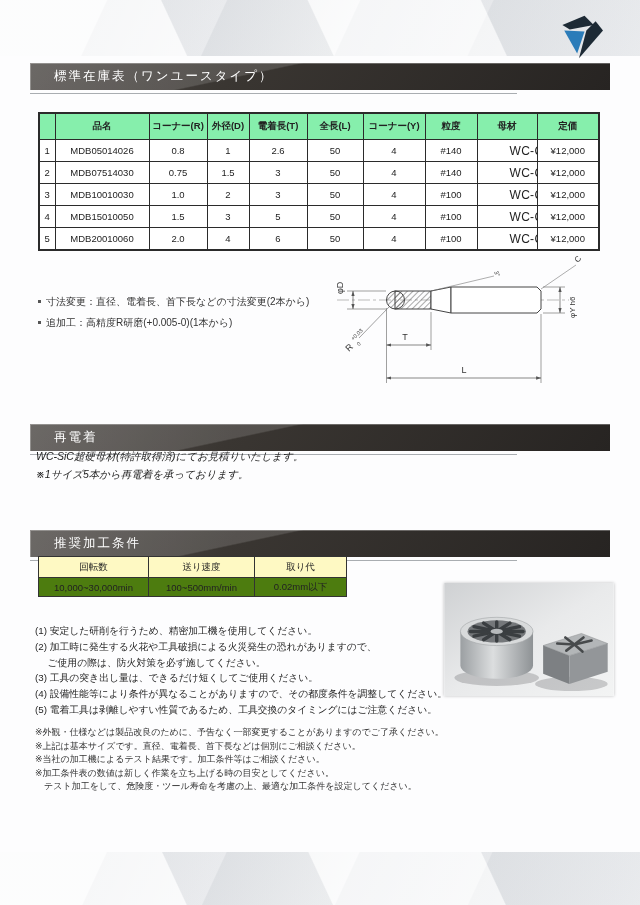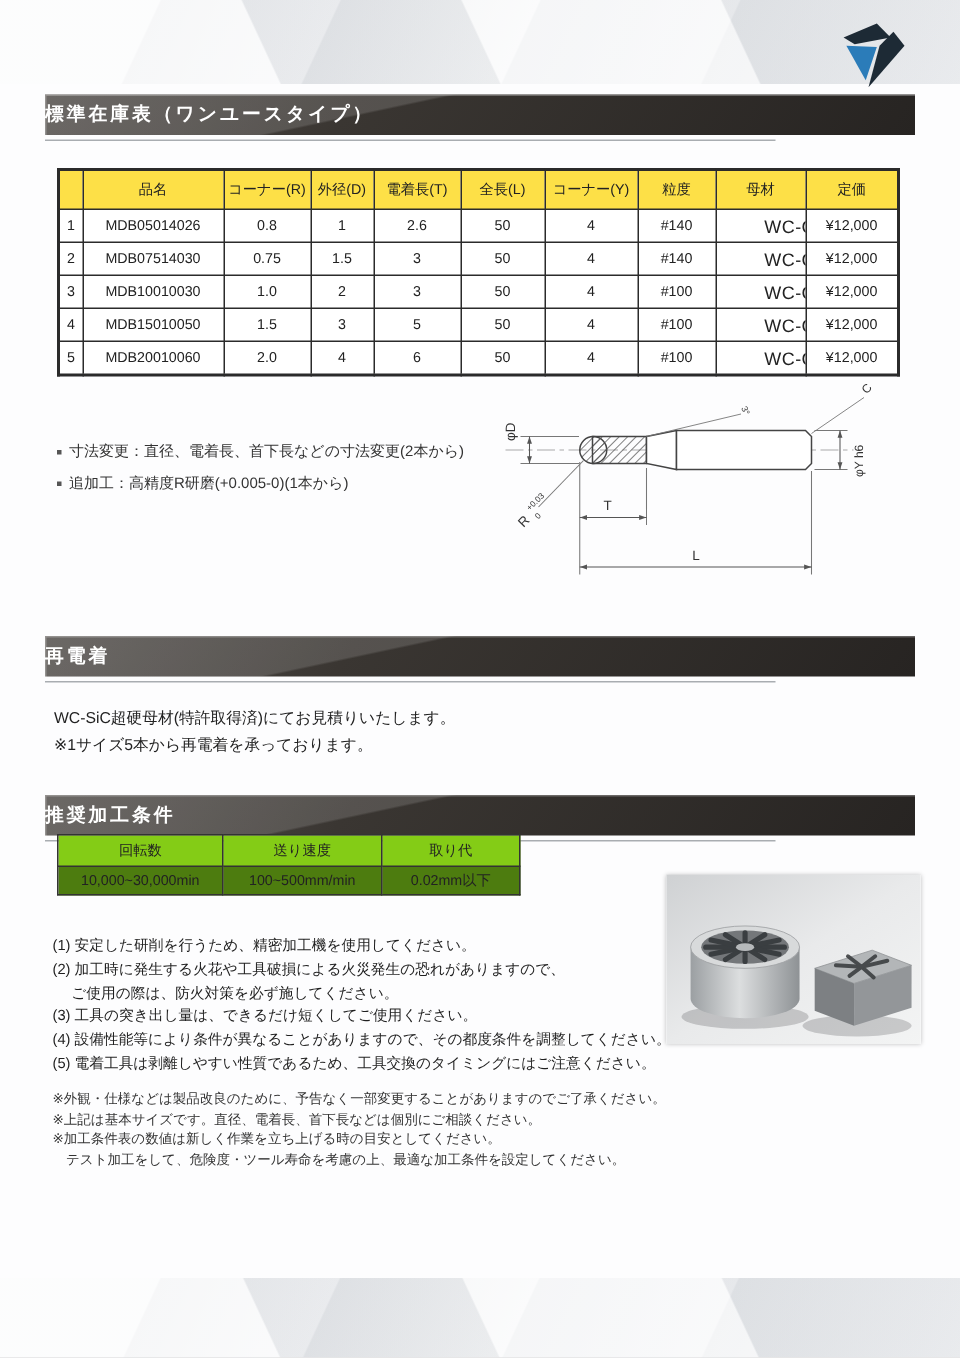--- a/index.html
+++ b/index.html
@@ -17,60 +17,59 @@
     background-color:#eff0f2;
     background-image:
       linear-gradient(65deg, rgba(255,255,255,.65) 0 28%, rgba(175,180,186,.14) 28.2% 50%, rgba(255,255,255,.55) 50.2% 76%, rgba(170,176,182,.16) 76.2% 100%),
       linear-gradient(115deg,#f7f8f9 0%,#f7f8f9 16%,#e7e9ec 16.2%,#f3f4f6 34%,#e6e8eb 34.2%,#f6f7f8 54%,#e9ebee 54.2%,#f2f3f5 74%,#e7e9ec 74.2%,#f5f6f8 100%);
   }
   
   .logo{position:absolute;left:552px;top:12px;width:54px;height:48px;}
   
   .bar{
     position:absolute;left:30px;width:580px;height:27px;box-sizing:border-box;
-    padding-left:0;line-height:27px;font-size:12.5px;letter-spacing:2px;color:#fff;
+    padding-left:24px;line-height:27px;font-size:12.5px;letter-spacing:2px;color:#fff;
     background-image:
       linear-gradient(168deg, rgba(255,255,255,.14) 0 38%, rgba(255,255,255,0) 39%),
       linear-gradient(125deg,#54504d 0%,#3a3632 35%,#272422 100%);
     box-shadow:inset 1px 1px 0 rgba(255,255,255,.28);
-    font-weight:bold;
   }
   .bar::after{
     content:"";position:absolute;left:0;bottom:-4px;width:84%;height:1px;background:#a9adb1;
   }
   .bar1{top:63px;} .bar2{top:408px;margin-top:16px;} .bar3{top:505px;margin-top:25px;}
   
   .t1{
     position:absolute;left:38px;top:112px;border-collapse:collapse;table-layout:fixed;
     width:562px;border:2px solid #2b2b2b;
   }
   .t1 th,.t1 td{
     border:1px solid #2b2b2b;text-align:center;vertical-align:middle;
     font-size:9.5px;font-weight:normal;padding:0;overflow:hidden;white-space:nowrap;
   }
-  .t1 thead th{background:#fde047;height:25px;}
+  .t1 thead th{background:#86efac;height:25px;font-weight:bold;}
   .t1 tbody td{height:21px;background:#fff;}
   .t1 .mat{font-size:12px;letter-spacing:.3px;padding-left:32px;}
   
   .notes{position:absolute;left:38px;top:291px;font-size:10px;line-height:21px;color:#333;text-align:right;}
   .note-line{display:flex;align-items:center;}
   .note-line::before{content:"";width:3px;height:3px;background:#555;margin-right:5px;flex:0 0 auto;}
   
   .drawing{position:absolute;left:328px;top:250px;width:287px;height:150px;}
   
-  .redep{position:absolute;left:36px;top:470px;font-size:10.5px;line-height:18px;color:#222;}
+  .redep{position:absolute;left:36px;top:447px;font-size:10.5px;line-height:18px;color:#222;font-style:italic;}
   
   .t2{
     position:absolute;left:38px;top:556px;border-collapse:collapse;table-layout:fixed;
     width:308px;border:1.5px solid #333;
   }
   .t2 th,.t2 td{
     border:1px solid #333;text-align:center;font-size:9.5px;font-weight:normal;padding:0;white-space:nowrap;
   }
-  .t2 thead th{background:#84cc16;height:20px;}
+  .t2 thead th{background:#fef9c3;height:20px;}
   .t2 tbody td{height:18px;background:#4d7c0f;}
   
   .instructions{position:absolute;left:35px;top:597px;width:415px;font-size:9.8px;line-height:15.8px;color:#1f1f1f;margin-top:26px;}
   .instr{white-space:pre-line;}
   
   .photo{position:absolute;left:444px;top:583px;width:170px;height:113px;box-shadow:0 0 3px rgba(0,0,0,.25);}
   
   .footnotes{position:absolute;left:35px;top:726px;font-size:9px;line-height:13.6px;color:#333;}
   svg text{font-family:"Liberation Sans","DejaVu Sans",sans-serif;}
 </style>
@@ -346,17 +345,18 @@
           <line x1="129" y1="61" x2="112" y2="60"></line>
         <line x1="129" y1="61" x2="120" y2="54"></line>
           <line x1="129" y1="61" x2="138" y2="54"></line>
       </g>
     </svg>
   </div>
 
   <div class="footnotes">
     <div>※外観・仕様などは製品改良のために、予告なく一部変更することがありますのでご了承ください。</div>
     <div>※上記は基本サイズです。直径、電着長、首下長などは個別にご相談ください。</div>
+    <div>※当社の加工機によるテスト結果です。加工条件等はご相談ください。</div>
     <div>※加工条件表の数値は新しく作業を立ち上げる時の目安としてください。</div>
     <div>　テスト加工をして、危険度・ツール寿命を考慮の上、最適な加工条件を設定してください。</div>
   </div>
 
 </div>
 
 </body></html>

